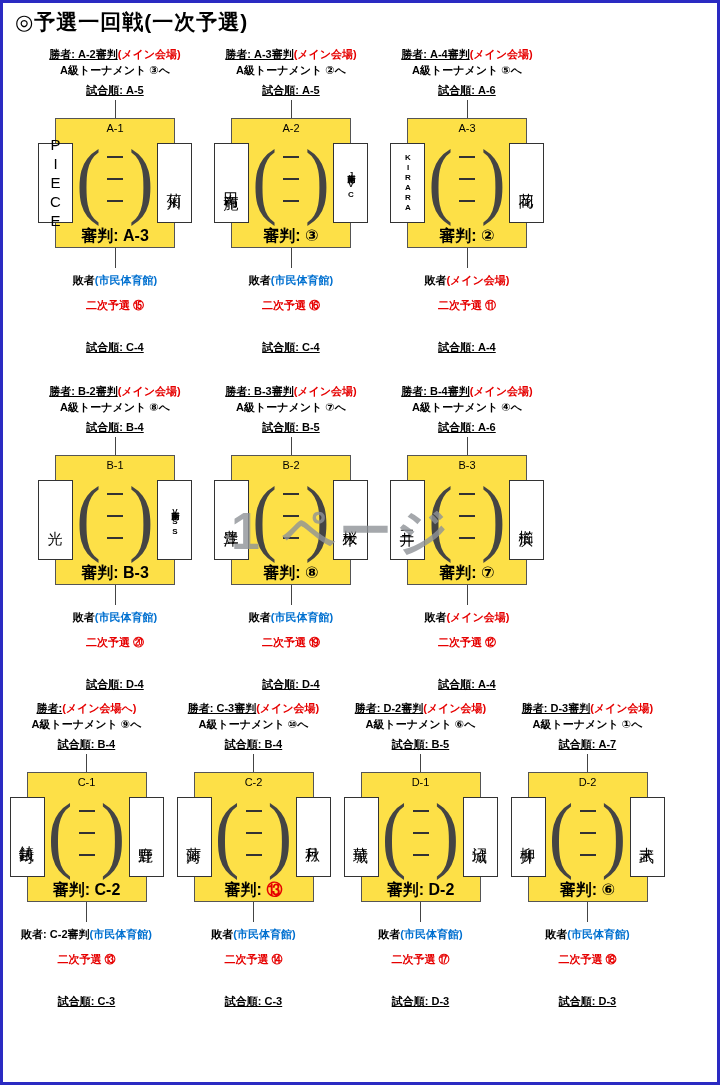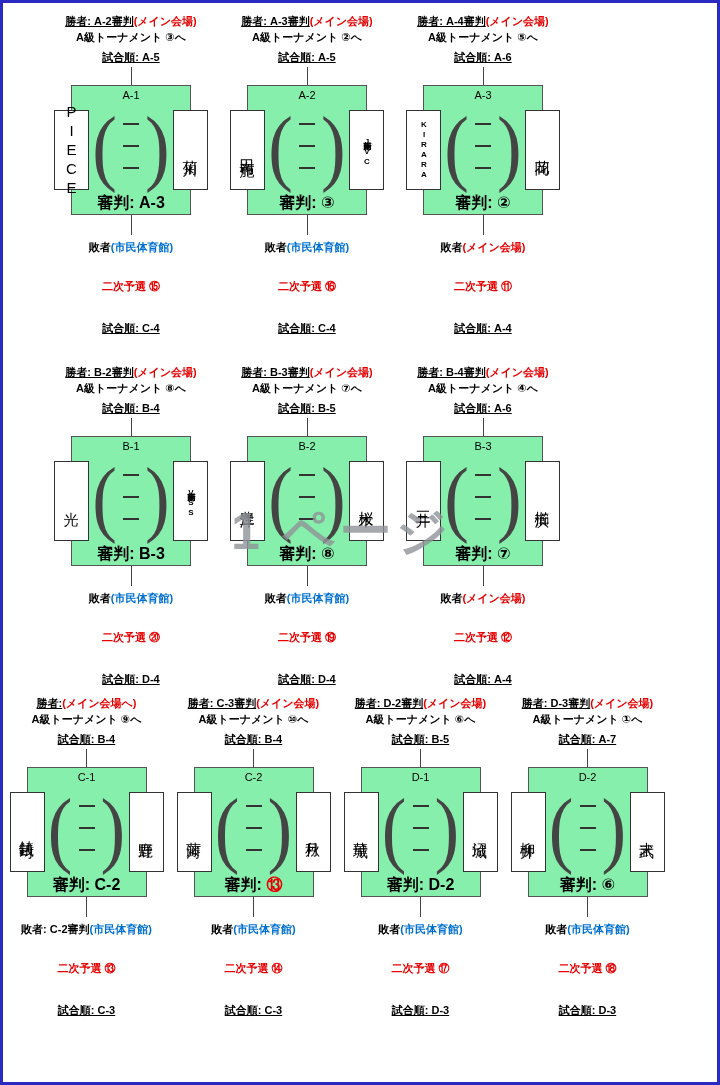--- a/index.html
+++ b/index.html
@@ -21,41 +21,41 @@
     margin:4px 28px 0 28px;height:18px;
   }
   .divider .dash{
     flex:1;height:3px;
     background:repeating-linear-gradient(90deg,#000 0 12px,transparent 12px 17px);
   }
   .divider .vname{
     font-size:13px;font-weight:bold;margin:0 2px;white-space:nowrap;
   }
   .row{display:flex;align-items:flex-start;}
-  .row.cols3{padding-left:40px;}
+  .row.cols3{padding-left:24px;}
   .row.cols3 .unit{width:176px;}
   .row.cols4{}
   .row.cols4 .unit{width:167px;}
   .row-a{margin-top:8px;}
   .row-b{margin-top:26px;}
   .row-cd{margin-top:6px;}
   .unit{display:flex;flex-direction:column;align-items:center;flex:0 0 auto;}
   .lbl{font-size:11px;font-weight:bold;white-space:nowrap;line-height:16px;}
   .winner-line{margin-top:2px;}
   .winner-main{text-decoration:underline;}
   .advance-line{margin-top:0;}
   .order-line{margin-top:4px;text-decoration:underline;}
   .red{color:#e60000;}
   .blue{color:#0070d0;}
   .connector{width:1px;background:#444;}
   .conn-top{height:18px;margin-top:2px;}
   .conn-bottom{height:20px;}
   .mbox{
     position:relative;width:118px;height:128px;
-    border:1px solid #555;background:#86efac;
+    border:1px solid #555;background:#fde047;
   }
   .match-id{
     position:absolute;top:3px;left:0;right:0;
     text-align:center;font-size:11px;font-weight:normal;
   }
   .teambox{
     position:absolute;top:24px;width:33px;height:78px;
     border:1px solid #333;background:#fff;
     display:flex;align-items:center;justify-content:center;
   }
@@ -74,32 +74,33 @@
     font-size:74px;font-weight:400;color:#444;line-height:1;
     transform:scaleY(1.15);font-family:"Liberation Serif","DejaVu Serif",serif;
   }
   .blanks{display:flex;flex-direction:column;align-items:center;margin:0 6px;}
   .blank{width:16px;height:0;border-top:2px solid #333;margin:10px 0;}
   .ref-line{
     position:absolute;bottom:0;left:0;right:0;
     text-align:center;font-size:16px;font-weight:bold;
   }
   .loser-line{margin-top:4px;}
-  .second-line{margin-top:23px;}
+  .second-line{margin-top:9px;}
   .order2-line{margin-top:26px;text-decoration:underline;}
   .watermark{
     position:absolute;left:228px;top:494px;z-index:6;
     font-size:52px;font-weight:bold;color:#8f9398;opacity:0.8;
     letter-spacing:4px;pointer-events:none;white-space:nowrap;
   }
 </style>
 </head>
 <body>
 
 <div class="page">
+  <div class="title">◎予選一回戦(一次予選)</div>
   <div id="bracket-root">
 <div class="row cols3 row-a">
   <div class="unit">
     <div class="lbl winner-line">
       <span class="winner-main">勝者: A-2審判</span><span class="red">(メイン会場)</span>
     </div>
     <div class="lbl advance-line">A級トーナメント ③へ</div>
     <div class="lbl order-line">試合順: A-5</div>
     <div class="connector conn-top"></div>
     <div class="mbox">

